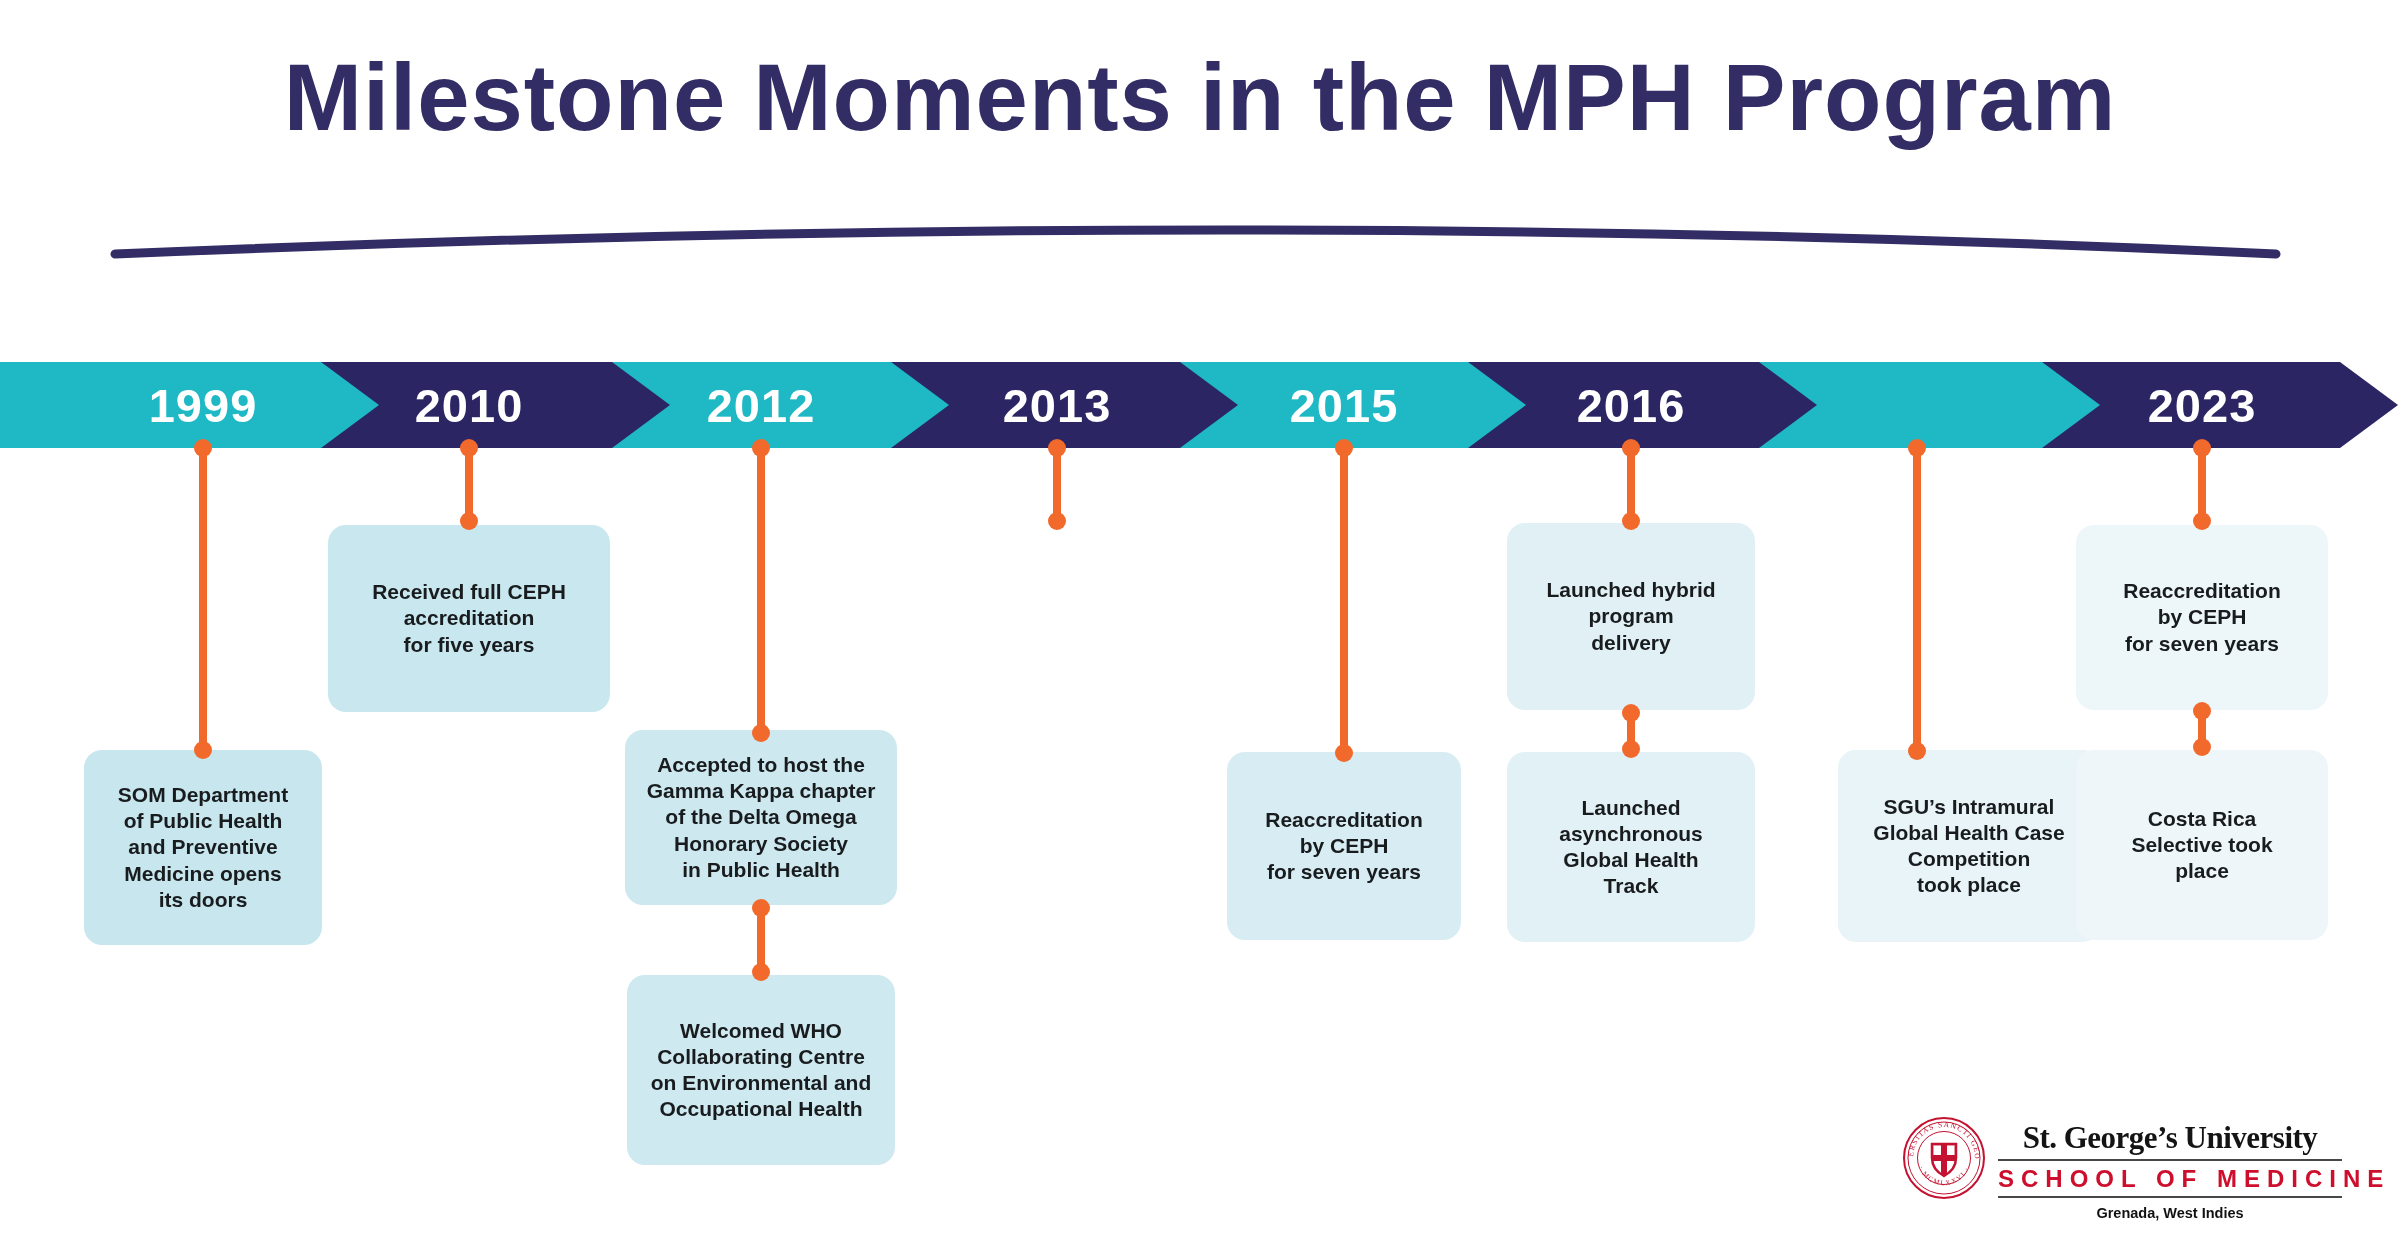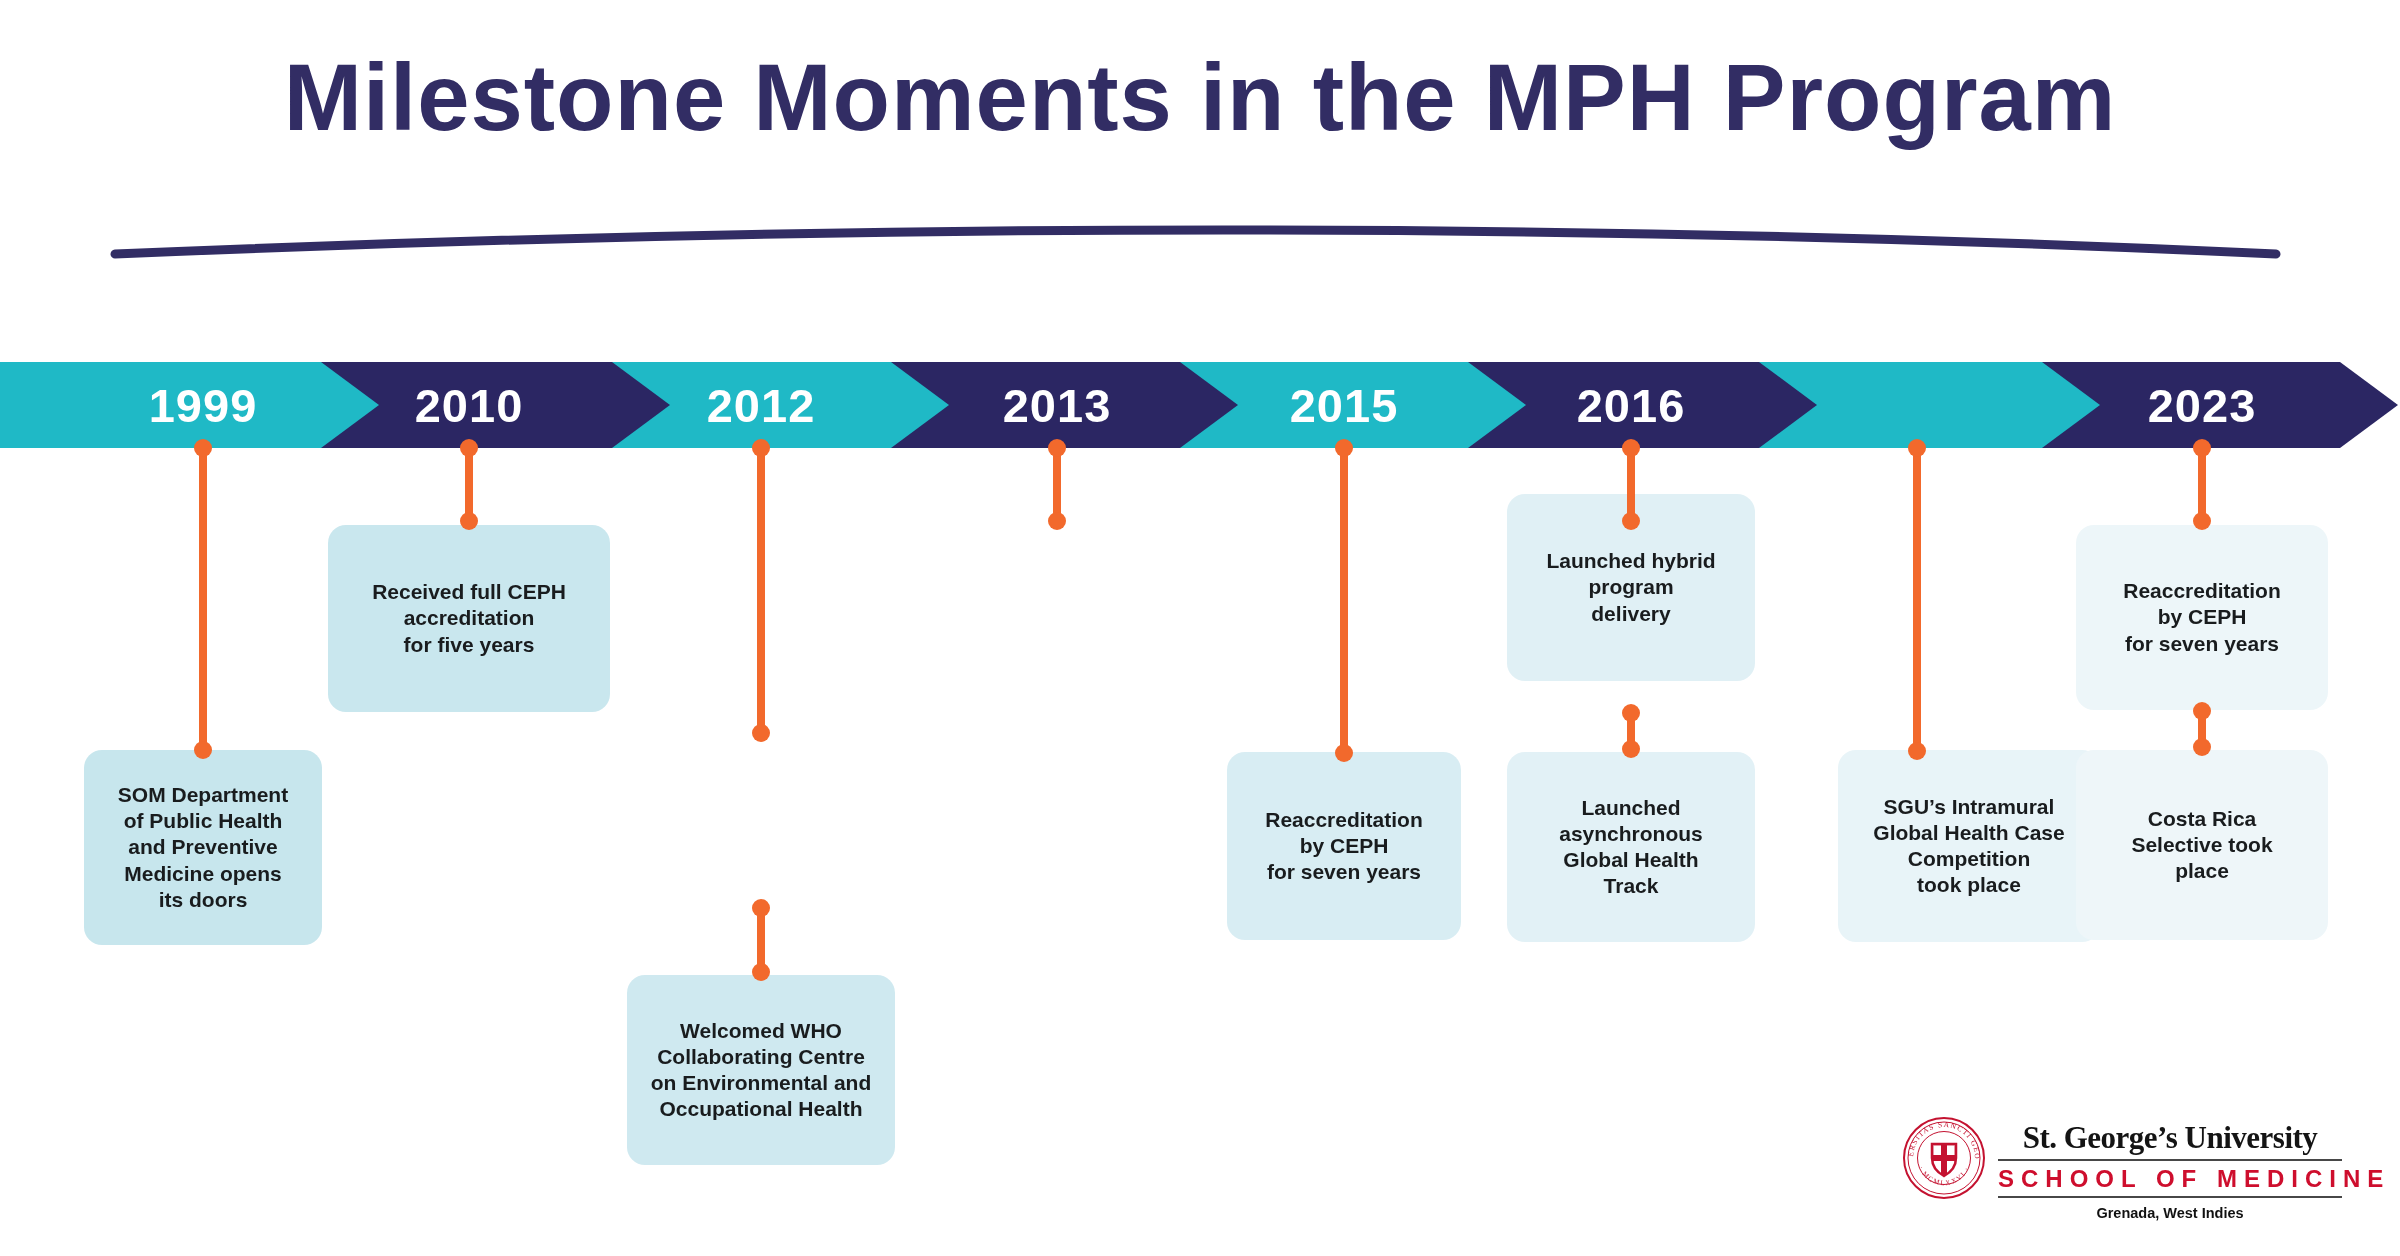--- a/index.html
+++ b/index.html
@@ -107,32 +107,39 @@
 of Public Health
 and Preventive
 Medicine opens
 its doors</p>
   </div>
   <div class="box" style="left: 328px; top: 525px; width: 282px; height: 187px; background-color: rgb(201, 231, 238);">
     <p>Received full CEPH
 accreditation
 for five years</p>
   </div>
+  <div class="box" style="left: 625px; top: 730px; width: 272px; height: 175px; background-color: rgb(205, 232, 239);">
+    <p>Accepted to host the
+Gamma Kappa chapter
+of the Delta Omega
+Honorary Society
+in Public Health</p>
+  </div>
   <div class="box" style="left: 627px; top: 975px; width: 268px; height: 190px; background-color: rgb(207, 233, 240);">
     <p>Welcomed WHO
 Collaborating Centre
 on Environmental and
 Occupational Health</p>
   </div>
   <div class="box" style="left: 1227px; top: 752px; width: 234px; height: 188px; background-color: rgb(216, 237, 243);">
     <p>Reaccreditation
 by CEPH
 for seven years</p>
   </div>
-  <div class="box" style="left: 1507px; top: 494px; width: 248px; height: 187px; background-color: rgb(224, 240, 245);">
+  <div class="box" style="left: 1507px; top: 523px; width: 248px; height: 187px; background-color: rgb(224, 240, 245);">
     <p>Launched hybrid
 program
 delivery</p>
   </div>
   <div class="box" style="left: 1507px; top: 752px; width: 248px; height: 190px; background-color: rgb(226, 241, 246);">
     <p>Launched
 asynchronous
 Global Health
 Track</p>
   </div>

